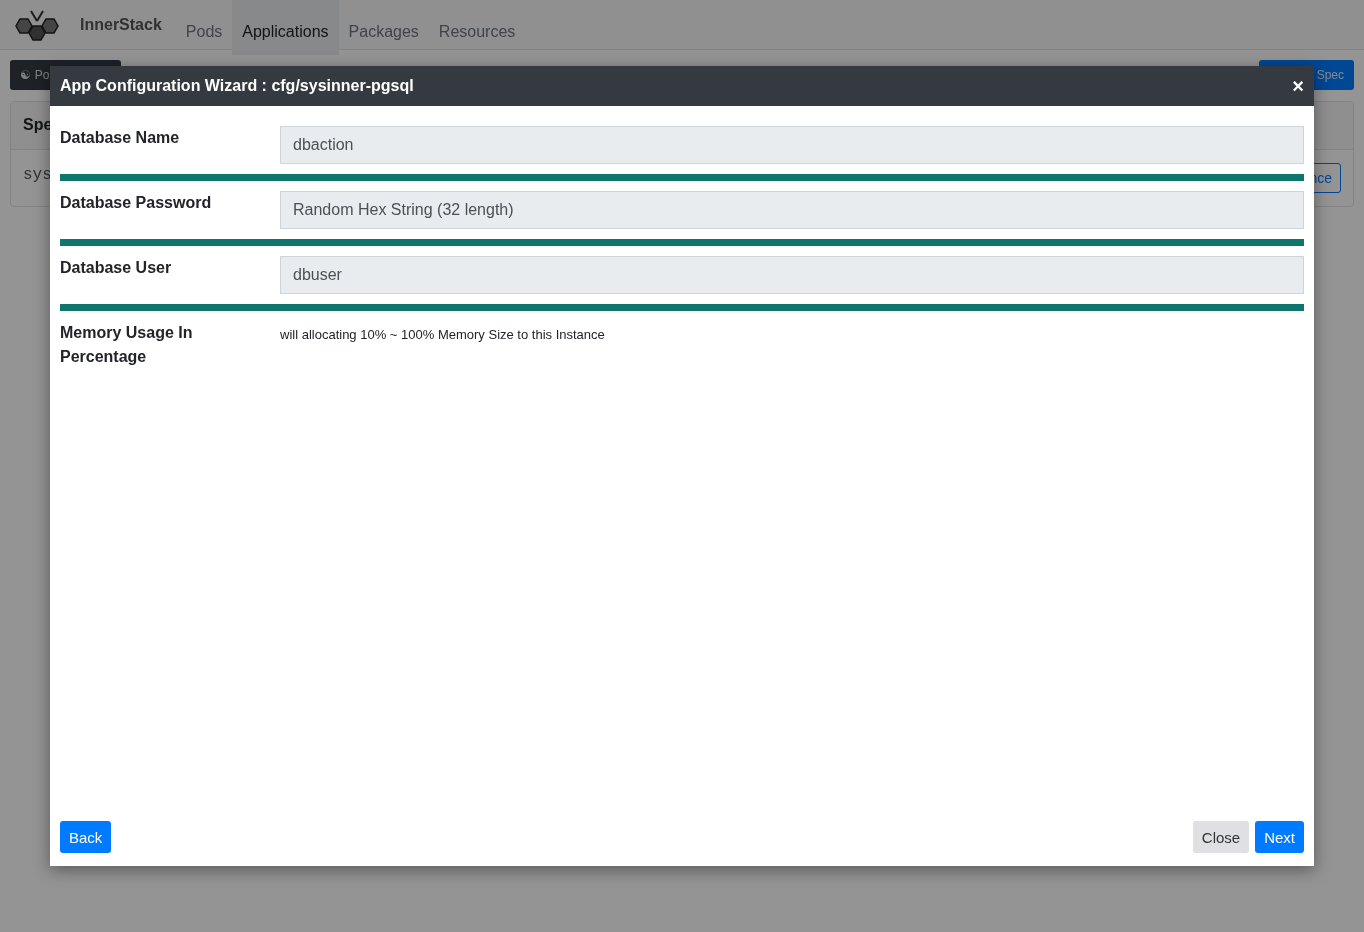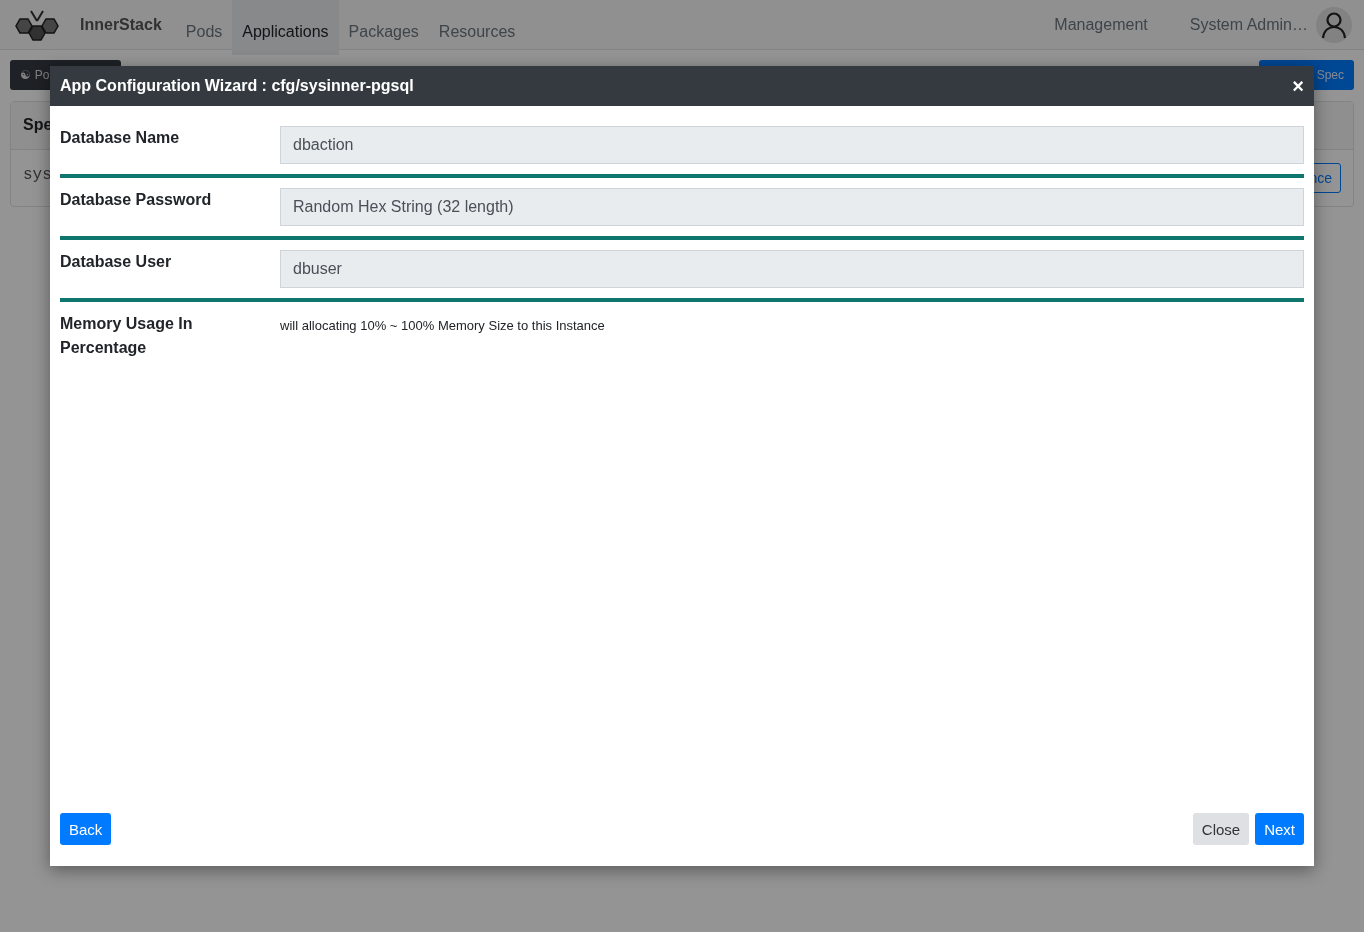--- a/index.html
+++ b/index.html
@@ -25,28 +25,28 @@
   .instance-btn { position: absolute; right: 12px; top: 13px; width: 70px; height: 30px; border: 1px solid #007bff; color: #007bff; border-radius: 3px; font-family: "Liberation Sans", sans-serif; font-size: 14px; display: flex; align-items: center; justify-content: flex-end; padding-right: 8px; }
 
   .backdrop { position: absolute; left: 0; top: 0; width: 1364px; height: 932px; background: rgba(0,0,0,0.42); }
 
   
   .modal { position: absolute; left: 50px; top: 66px; width: 1264px; height: 800px; background: #fff; box-shadow: 0 4px 16px rgba(0,0,0,0.4); }
   .modal-header { height: 40px; background: #343a40; color: #fff; display: flex; align-items: center; padding: 0 10px; }
   .modal-title { font-weight: bold; font-size: 16px; }
   .modal-close { margin-left: auto; font-size: 20px; font-weight: bold; cursor: pointer; line-height: 1; }
   .modal-body { padding: 10px 10px 0 10px; }
-  .form-row { display: flex; border-bottom: 4px solid #0f766e; padding: 10px 0; }
+  .form-row { display: flex; border-bottom: 7px solid #0f766e; padding: 10px 0; }
   .form-row.last { border-bottom: none; }
   .form-label { width: 220px; font-weight: bold; font-size: 16px; line-height: 24px; padding-top: 0; }
   .form-ctrl { flex: 1; }
   .input { width: 100%; height: 38px; border: 1px solid #ced4da; border-radius: 0; padding: 0 12px; font-size: 16px; line-height: 36px; color: #495057; font-family: "Liberation Sans", sans-serif; }
   .input.readonly { background: #e9ecef; }
   .help { font-size: 13px; color: #212529; margin-top: 6px; }
-  .modal-footer { position: absolute; left: 0; bottom: 8px; width: 100%; height: 58px; padding: 0 10px; display: flex; align-items: center; }
+  .modal-footer { position: absolute; left: 0; bottom: 0; width: 100%; height: 58px; padding: 0 10px; display: flex; align-items: center; }
   .btn { height: 32px; padding: 0 9px; border-radius: 3px; font-size: 15px; border: none; font-family: "Liberation Sans", sans-serif; cursor: pointer; }
   .btn-primary { background: #007bff; color: #fff; }
   .btn-secondary { background: #dee0e3; color: #333; }
   .right-btns { margin-left: auto; display: flex; gap: 6px; }
 </style>
 </head>
 <body>
 
 <div class="navbar">
   <div class="logo">
@@ -56,30 +56,20 @@
       <polygon points="8,12 16,12 20,19 16,26 8,26 4,19" fill="#777" stroke="#222" stroke-width="1.5"></polygon>
       <polygon points="34,12 42,12 46,19 42,26 34,26 30,19" fill="#777" stroke="#222" stroke-width="1.5"></polygon>
       <polygon points="21,19 29,19 33,26 29,33 21,33 17,26" fill="#555" stroke="#222" stroke-width="1.5"></polygon>
     </svg>
   </div>
   <div class="brand">InnerStack</div>
   <div class="nav-item">Pods</div>
   <div class="nav-item active">Applications</div>
   <div class="nav-item">Packages</div>
   <div class="nav-item">Resources</div>
-  <div class="nav-right">
-    <div class="nav-mgmt">Management</div>
-    <div class="nav-user">System Admin…</div>
-    <div class="avatar">
-      <svg width="30" height="30" viewBox="0 0 30 30">
-        <circle cx="15" cy="10" r="6.5" fill="none" stroke="#222" stroke-width="2.2"></circle>
-        <path d="M4 28 C5 20 10 17 15 17 C20 17 25 20 26 28" fill="none" stroke="#222" stroke-width="2.2"></path>
-      </svg>
-    </div>
-  </div>
 </div>
 
 <div class="pods-btn">
   <span>☯</span>
   <span>Po</span>
 </div>
 <div class="spec-btn">
   <span>Spec</span>
 </div>
 <div class="card">

